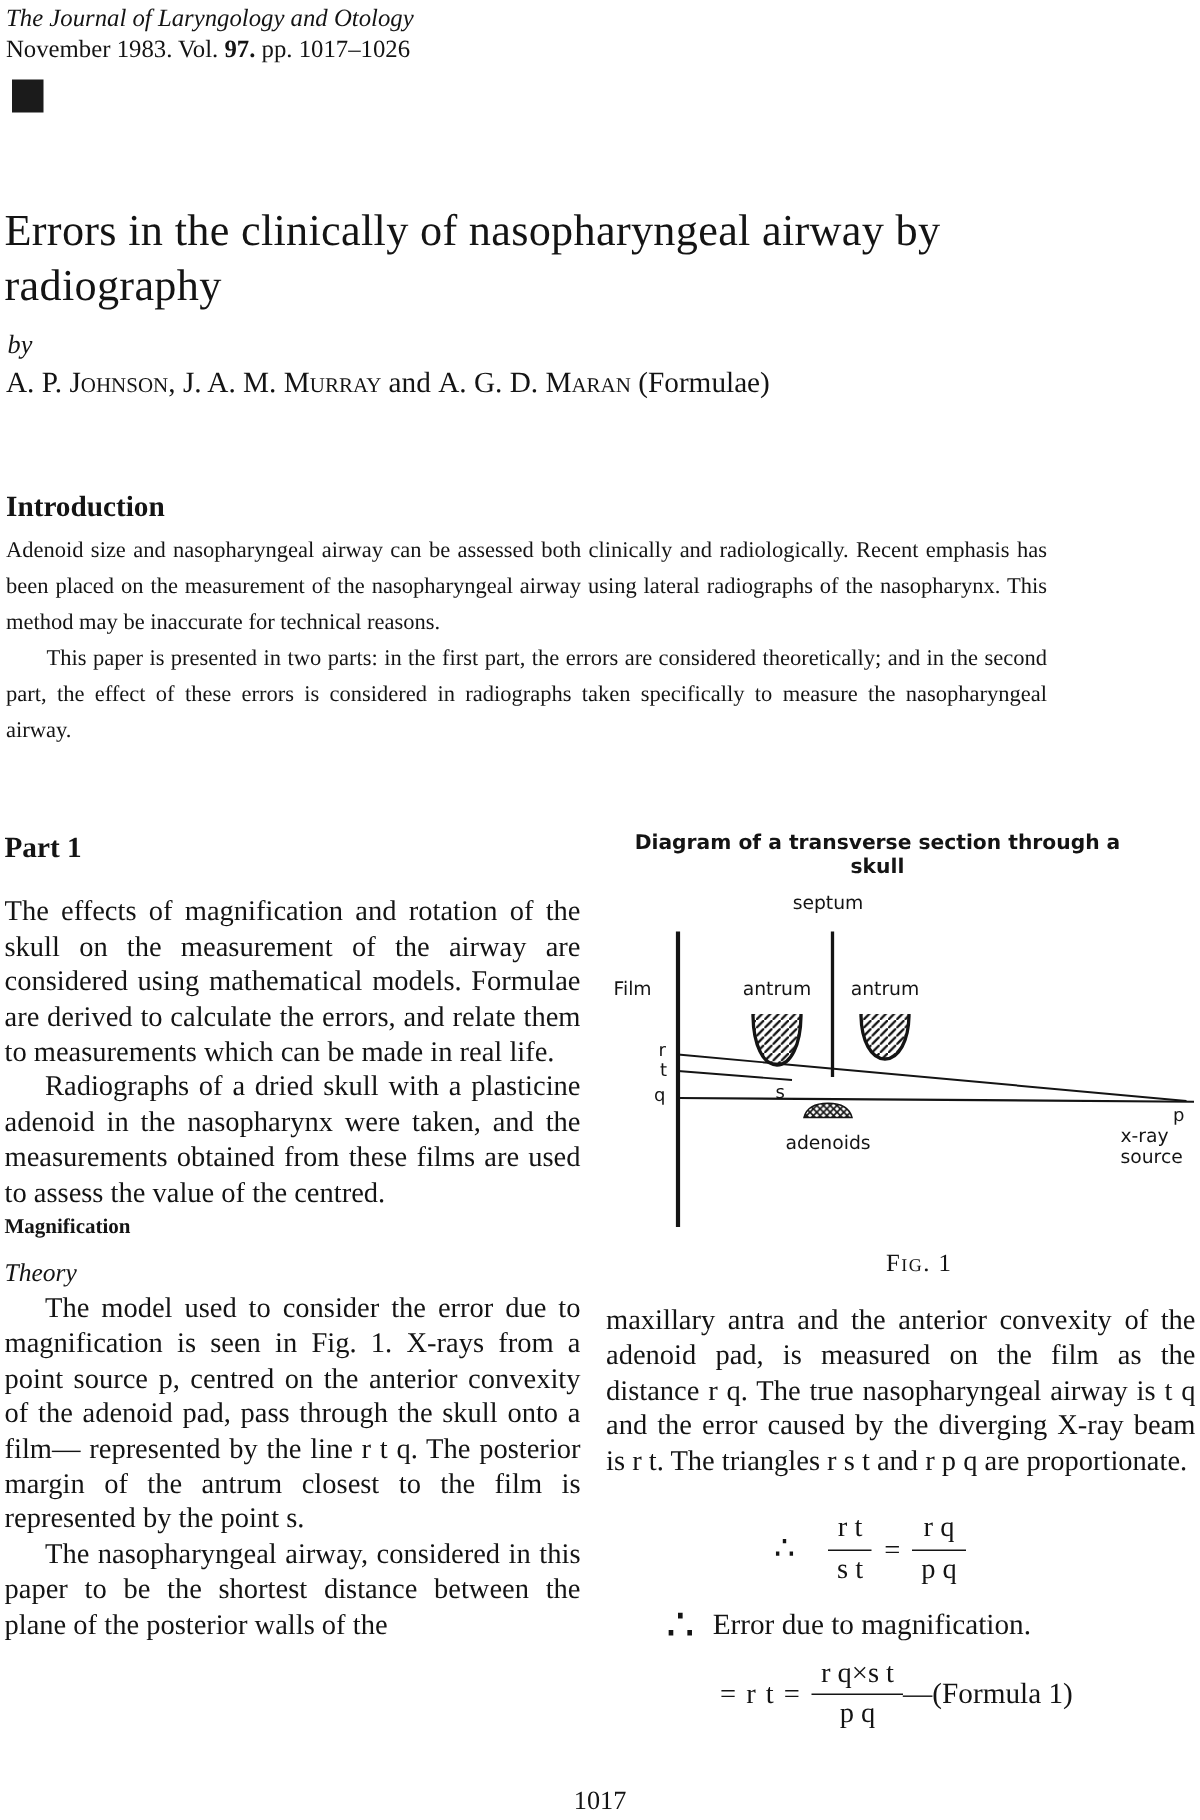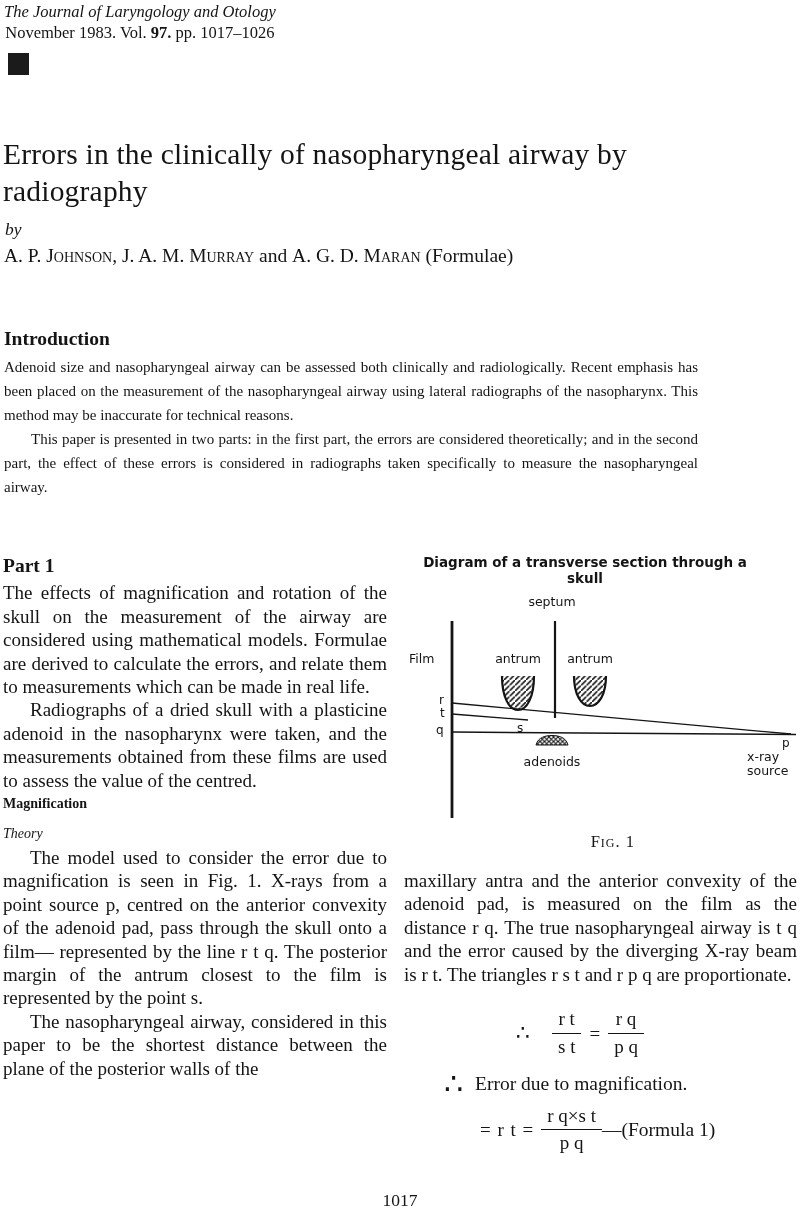--- a/index.html
+++ b/index.html
@@ -1,39 +1,39 @@
 <!DOCTYPE html>
 <html><head>
 <meta charset="utf-8">
 <style>
   html,body{margin:0;padding:0;background:#fff;}
   .page{position:relative;width:800px;height:1213px;background:#fff;color:#141414;
         font-family:"Liberation Serif", serif;overflow:hidden;}
   .abs{position:absolute;}
   
-  .hdr{left:4px;top:2px;font-size:16.5px;line-height:20.5px;text-align:center;}
+  .hdr{left:4px;top:2px;font-size:16.5px;line-height:20.5px;}
   .hdr .jt{font-style:italic;}
   .hdr .vol{font-weight:bold;}
   .artifact{left:8px;top:53px;width:21px;height:22px;background:#1b1b1b;}
   
   .title{left:3px;top:136px;width:658px;font-size:29.5px;line-height:37px;letter-spacing:.2px;}
   .byline{left:5px;top:219px;font-size:17.5px;font-style:italic;}
   .authors{left:4px;top:245px;font-size:19.5px;}
   .sc{font-variant:small-caps;}
   
   .intro-head{left:4px;top:328px;font-size:19.5px;font-weight:bold;}
   .intro{left:4px;top:355px;width:694px;font-size:15px;line-height:24px;text-align:justify;}
   .intro p{margin:0;}
   .indent{text-indent:27px;}
   
   .col-left{left:3px;top:554px;width:384px;font-size:19px;line-height:23.4px;text-align:justify;}
-  .col-left h3{margin:0 0 4px 0;font-size:19.5px;}
+  .col-left h3{margin:0 0 19px 0;font-size:19.5px;}
   .col-left p{margin:0;}
   .mag-head{font-size:14px;font-weight:bold;}
-  .theory{margin-top:7px;font-size:14px;font-style:italic;}
+  .theory{margin-top:7px;font-size:17px;font-style:italic;}
   .mt9{margin-top:9px;}
   .col-right{left:404px;top:869px;width:393px;font-size:19px;line-height:23.4px;text-align:justify;}
   .col-right p{margin:0;}
   
   .frow{display:flex;align-items:center;text-align:left;}
   .frow1{margin-top:22px;margin-left:112px;}
   .frow2{margin-top:10px;margin-left:40px;}
   .frow3{margin-top:6px;margin-left:76px;}
   .ther{font-family:"DejaVu Sans", sans-serif;line-height:1;}
   .ther1{font-size:22px;margin-right:22px;}

